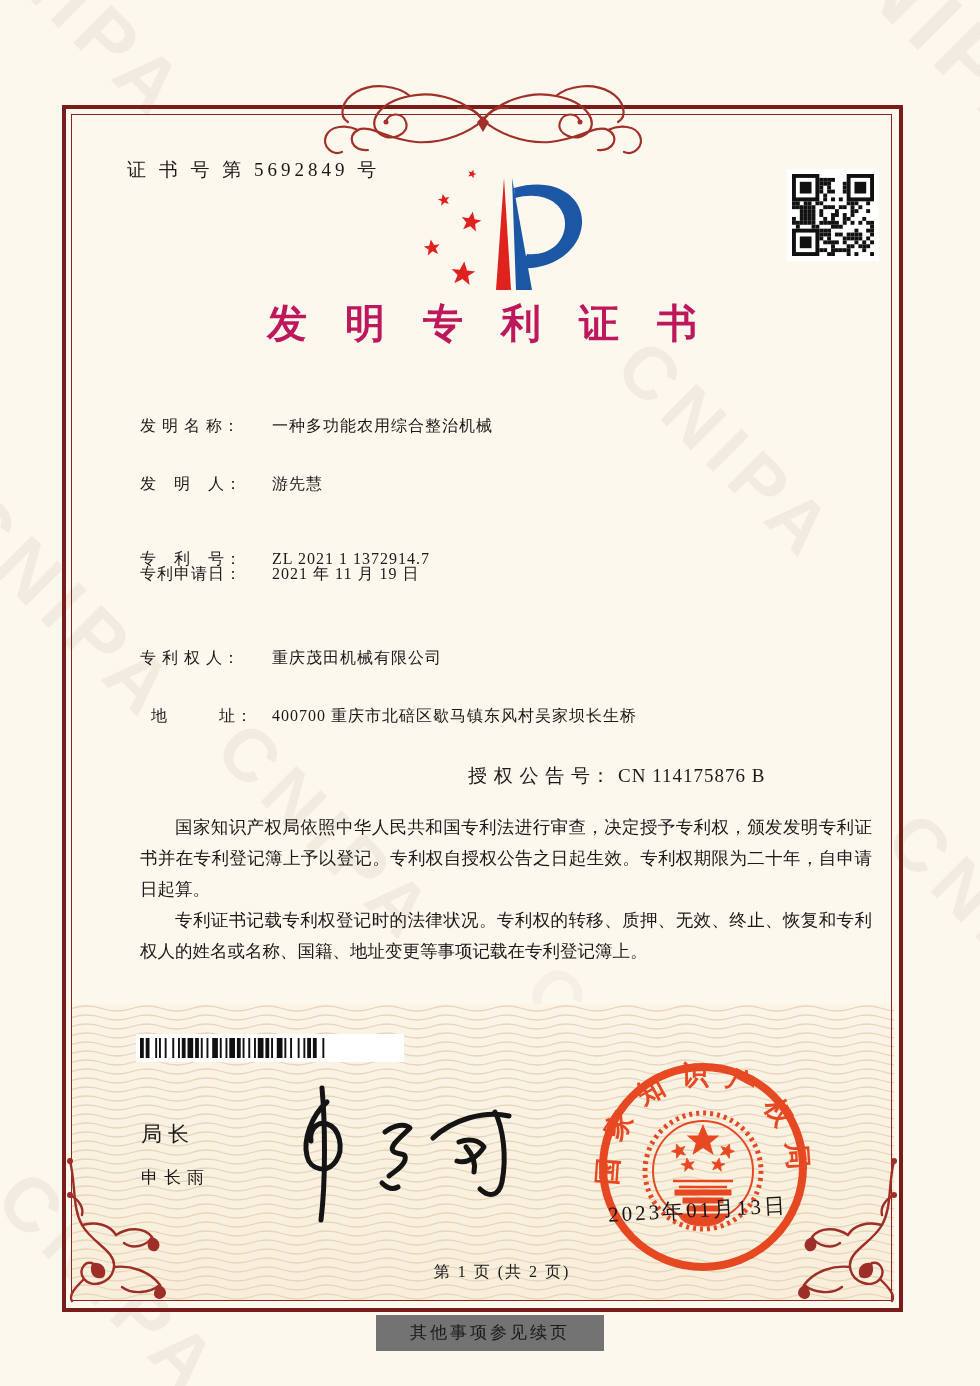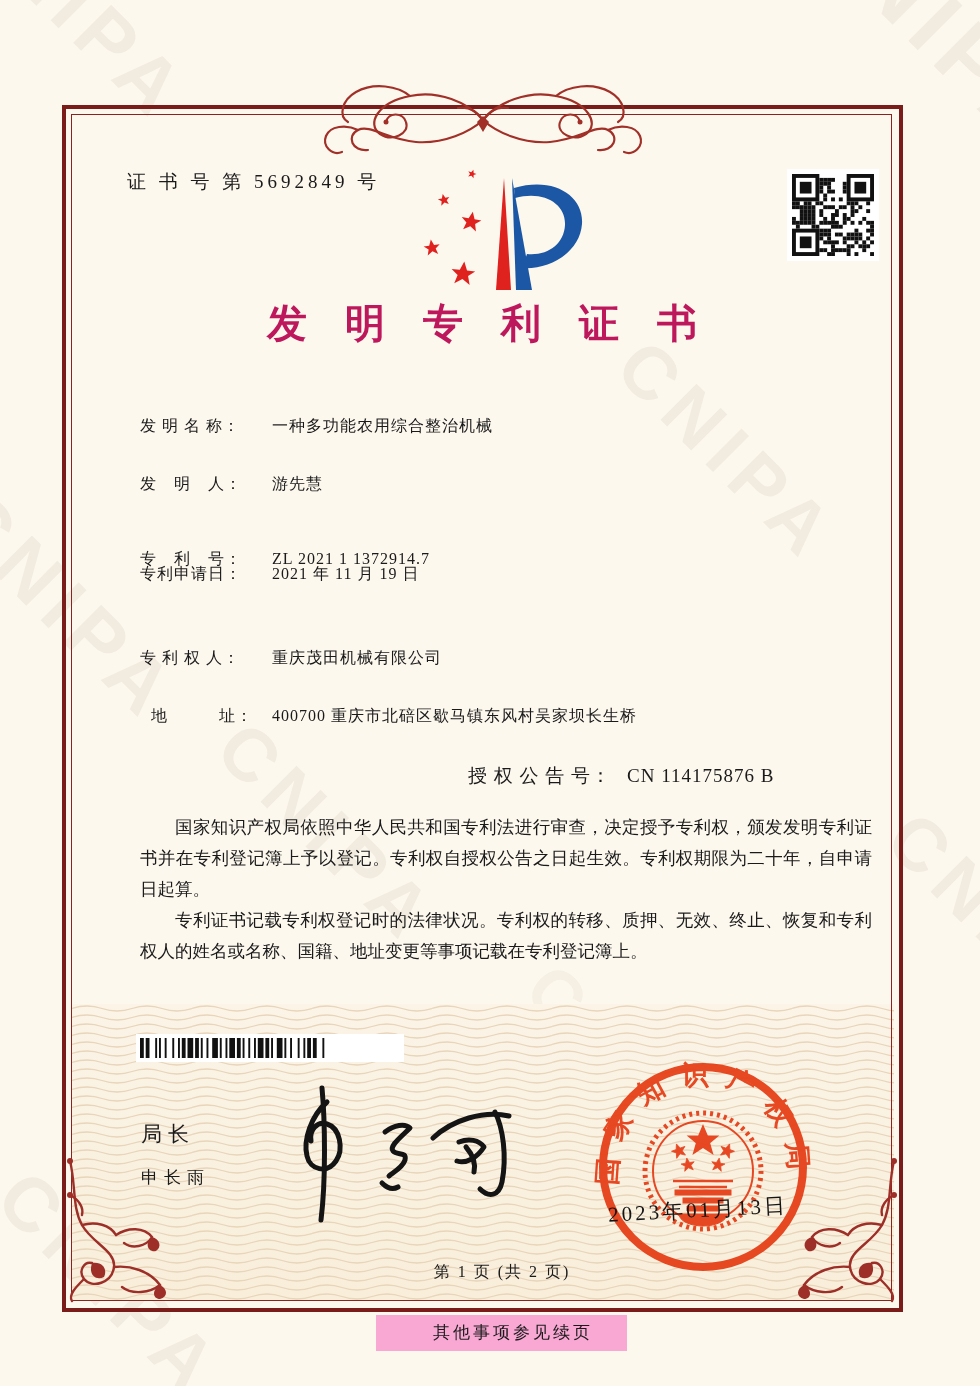--- a/index.html
+++ b/index.html
@@ -37,21 +37,21 @@
   
   .waveband{
     position:absolute;left:72px;top:1004px;width:822px;height:296px;
     background:linear-gradient(#fbf4e7,#f8eeda);
     overflow:hidden;
   }
   .waveband svg{display:block;}
 
   
   .cert-no{
-    position:absolute;left:127px;top:169px;
+    position:absolute;left:127px;top:157px;
     font-size:19px;letter-spacing:4px;text-align:center;
   }
   .logo{position:absolute;left:408px;top:158px;width:185px;height:138px;}
   .qr{position:absolute;left:787px;top:169px;width:92px;height:92px;background:#fff;padding:0;}
   .qr svg{display:block;margin:5px;}
 
   .cert-title{
     position:absolute;left:0;top:296px;width:964px;
     text-align:center;
     font-size:40px;font-weight:bold;
@@ -96,23 +96,23 @@
     white-space:nowrap;
   }
 
   
   .page-info{
     position:absolute;left:0;top:1262px;width:964px;text-align:center;
     font-size:16px;letter-spacing:2px;margin-left:20px;
   }
   .note{
     position:absolute;left:376px;top:1315px;width:228px;height:36px;
-    background:#f9a8d4;
+    background:#737373;
     text-align:center;line-height:36px;
-    font-size:17px;letter-spacing:3px;padding-left:23px;
+    font-size:17px;letter-spacing:3px;
   }
 
   
   .ornament-top{position:absolute;left:318px;top:72px;width:330px;height:96px;}
   .flourish{position:absolute;width:130px;height:150px;}
   .flourish.bl{left:56px;top:1155px;}
   .flourish.br{left:778px;top:1155px;transform:scaleX(-1);}
 </style>
 </head>
 <body>
@@ -388,21 +388,21 @@
   <div class="field" style="top:564px;">
     <span class="lbl">专利申请日：</span><span class="val">2021 年 11 月 19 日</span>
   </div>
   <div class="field" style="top:648px;">
     <span class="lbl">专 利 权 人：</span><span class="val">重庆茂田机械有限公司</span>
   </div>
   <div class="field" style="top:706px;text-align:center;">
     <span class="lbl">地　　　址：</span><span class="val">400700 重庆市北碚区歇马镇东风村吴家坝长生桥</span>
   </div>
   <div class="grant-no" style="top:763px;">
-    <span>授 权 公 告 号：</span><span style="margin-left:16px;">CN 114175876 B</span>
+    <span>授 权 公 告 号：</span><span style="margin-left:7px;">CN 114175876 B</span>
   </div>
 
   <div class="body-text">
     <p>国家知识产权局依照中华人民共和国专利法进行审查，决定授予专利权，颁发发明专利证书并在专利登记簿上予以登记。专利权自授权公告之日起生效。专利权期限为二十年，自申请日起算。</p>
     <p>专利证书记载专利权登记时的法律状况。专利权的转移、质押、无效、终止、恢复和专利权人的姓名或名称、国籍、地址变更等事项记载在专利登记簿上。</p>
   </div>
 
   <div class="barcode">
       <svg id="bcsvg" width="252" height="20">
         <rect x="0.0" y="0" width="3.8" height="20" fill="#111"></rect>

